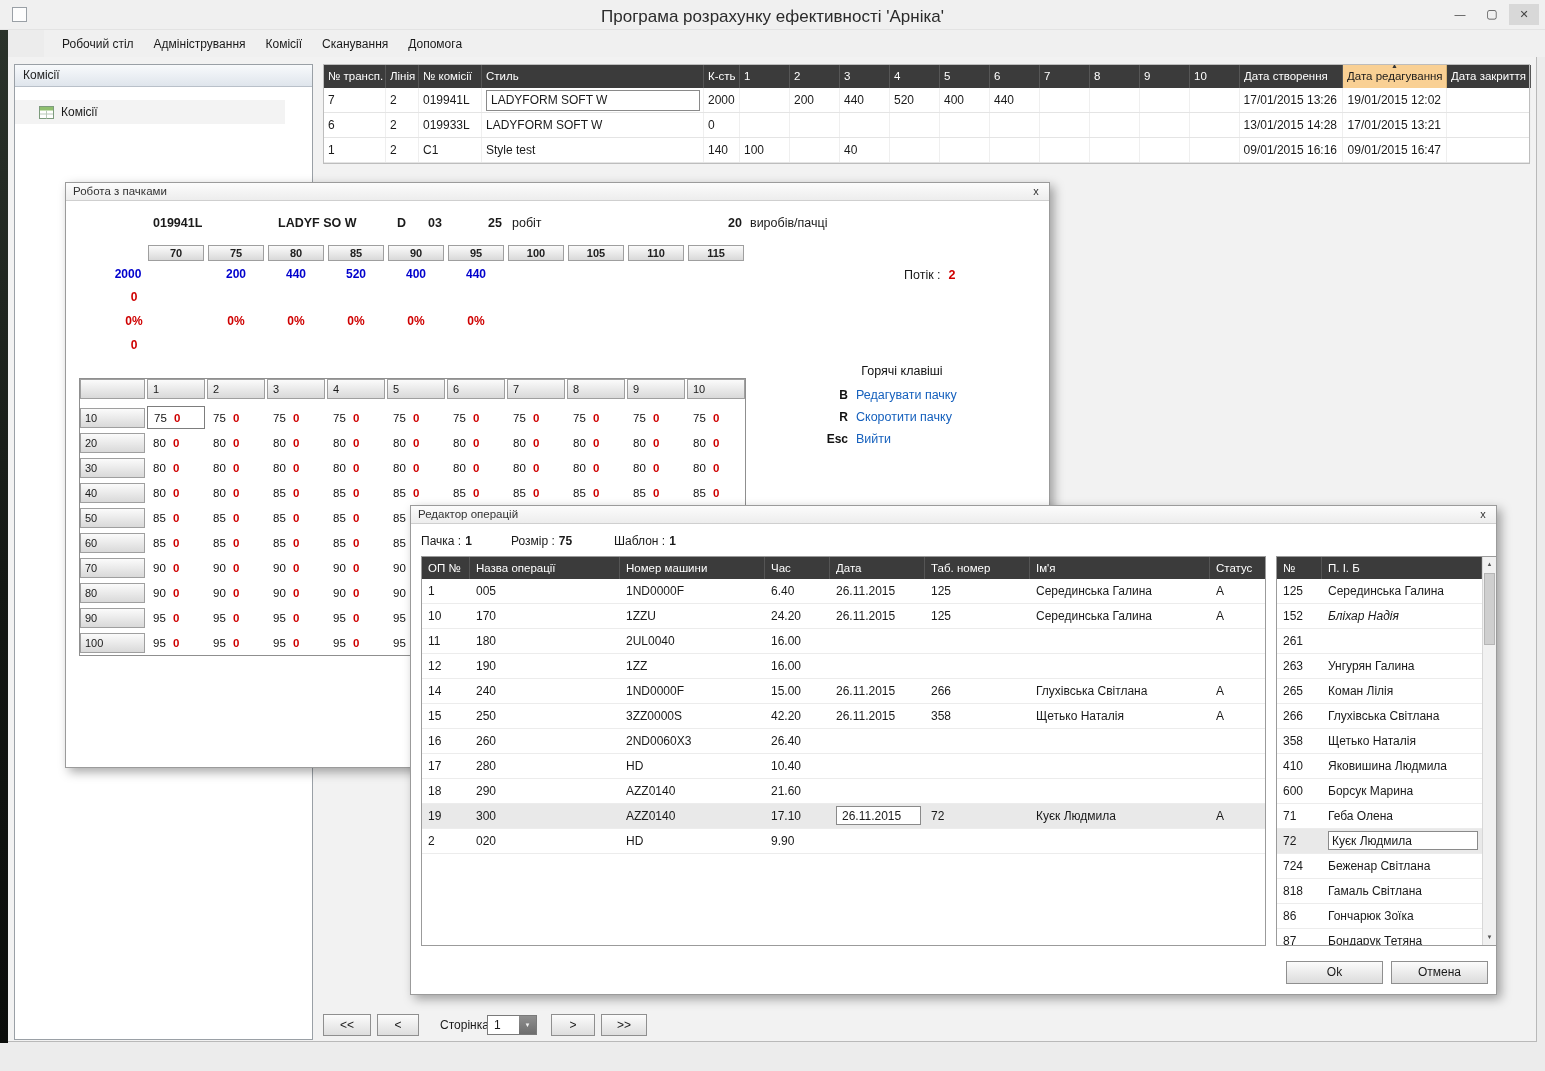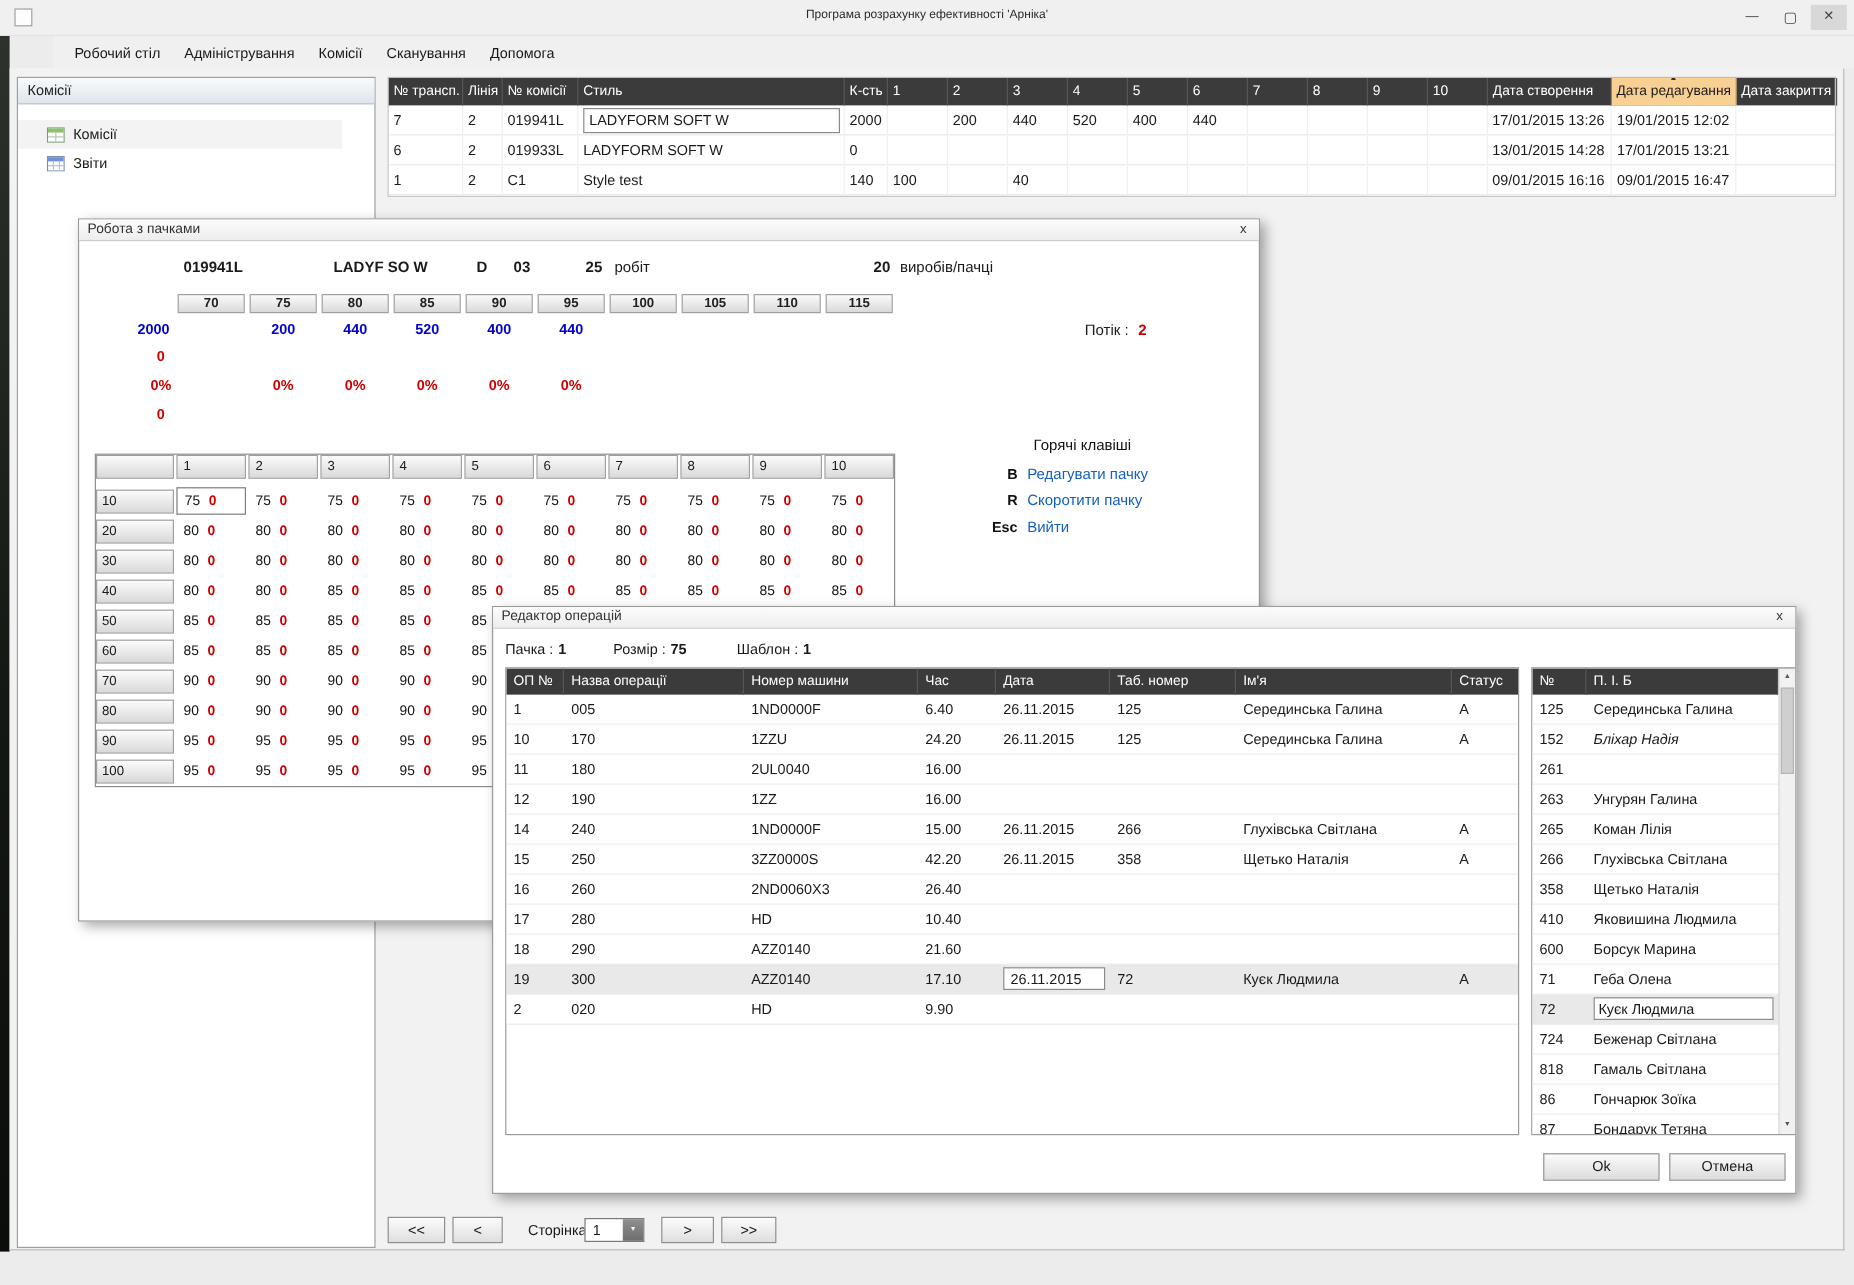--- a/index.html
+++ b/index.html
@@ -3,21 +3,21 @@
 <meta charset="utf-8">
 <style>
   *{margin:0;padding:0;box-sizing:border-box;}
   html,body{width:1545px;height:1071px;}
   body{background:#ececec;font-family:"Liberation Sans",sans-serif;font-size:12px;color:#1a1a1a;overflow:hidden;position:relative;}
   .screen{position:absolute;inset:0;}
 
   
   .titlebar{position:absolute;left:0;top:0;width:1545px;height:30px;background:#f0f0f0;border-bottom:1px solid #e3e3e3;}
   .app-icon{position:absolute;left:12px;top:7px;width:15px;height:15px;background:#fdfdfd;border:1px solid #9aa0a6;}
-  .win-title{position:absolute;left:0;right:0;top:7px;text-align:center;font-size:10px;color:#2b2b2b;}
+  .win-title{position:absolute;left:0;right:0;top:7px;text-align:center;font-size:17px;color:#2b2b2b;}
   .win-controls{position:absolute;right:6px;top:4px;display:flex;gap:2px;}
   .wc{width:30px;height:21px;text-align:center;line-height:21px;color:#444;font-size:11px;}
   .wc-max{font-size:12px;}
   .wc-close{background:#d8d8d8;}
 
   .left-strip{position:absolute;left:0;top:30px;width:8px;height:1013px;background:linear-gradient(180deg,#2b332b,#141814 55%,#0b0d0b);}
   .app-frame{position:absolute;left:8px;top:57px;width:1529px;height:985px;background:#f2f2f2;border-right:1px solid #b9b9b9;border-bottom:1px solid #b9b9b9;}
 
   
   .menubar{position:absolute;left:8px;top:30px;width:1529px;height:27px;background:#f0f0f0;display:flex;align-items:center;padding-left:8px;margin-left:36px;}
@@ -145,30 +145,20 @@
     <div class="sidebar-header">Комісії</div>
     <div class="tree">
       <div class="tree-item first">
         <svg class="tree-icon" viewBox="0 0 15 13">
           <rect x="0.5" y="0.5" width="14" height="12" fill="#ffffff" stroke="#7d9b7d"></rect>
           <rect x="1" y="1" width="13" height="3.5" fill="#8fbf6f"></rect>
           <line x1="1" y1="8" x2="14" y2="8" stroke="#b9c9b9" stroke-width="1"></line>
           <line x1="7.5" y1="4.5" x2="7.5" y2="12.5" stroke="#b9c9b9" stroke-width="1"></line>
         </svg>
         <span>Комісії</span>
-      </div>
-      <div class="tree-item">
-        <svg class="tree-icon" viewBox="0 0 15 13">
-          <rect x="0.5" y="0.5" width="14" height="12" fill="#ffffff" stroke="#7d8db0"></rect>
-          <rect x="1" y="1" width="13" height="3.5" fill="#6f95d0"></rect>
-          <line x1="1" y1="8" x2="14" y2="8" stroke="#b9c2d6" stroke-width="1"></line>
-          <line x1="5.5" y1="4.5" x2="5.5" y2="12.5" stroke="#b9c2d6" stroke-width="1"></line>
-          <line x1="10.5" y1="4.5" x2="10.5" y2="12.5" stroke="#b9c2d6" stroke-width="1"></line>
-        </svg>
-        <span>Звіти</span>
       </div>
     </div>
   </div>
 
   <div class="main-table">
     <div class="mt-head-row" id="main-table-header">
         <div class="mt-h" style="width: 62px;"><span>№ трансп.</span></div>
         <div class="mt-h" style="width: 33px;"><span>Лінія</span></div>
         <div class="mt-h" style="width: 63px;"><span>№ комісії</span></div>
         <div class="mt-h" style="width: 222px;"><span>Стиль</span></div>

